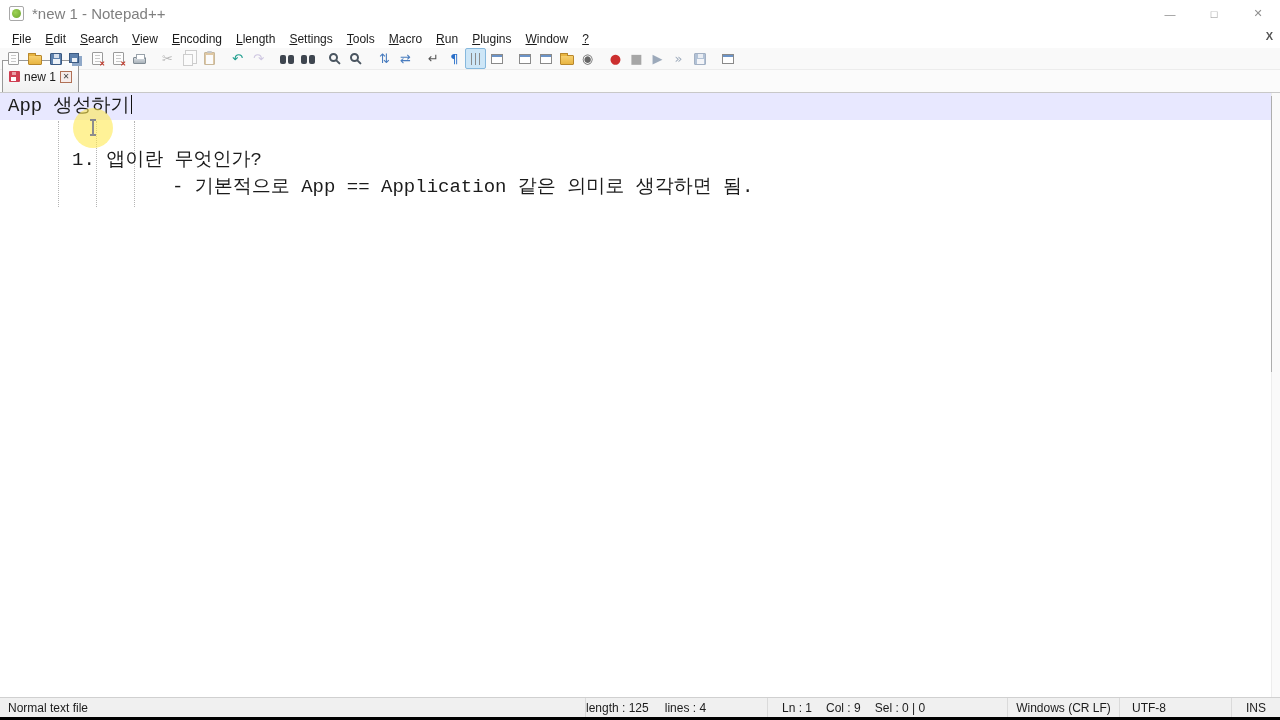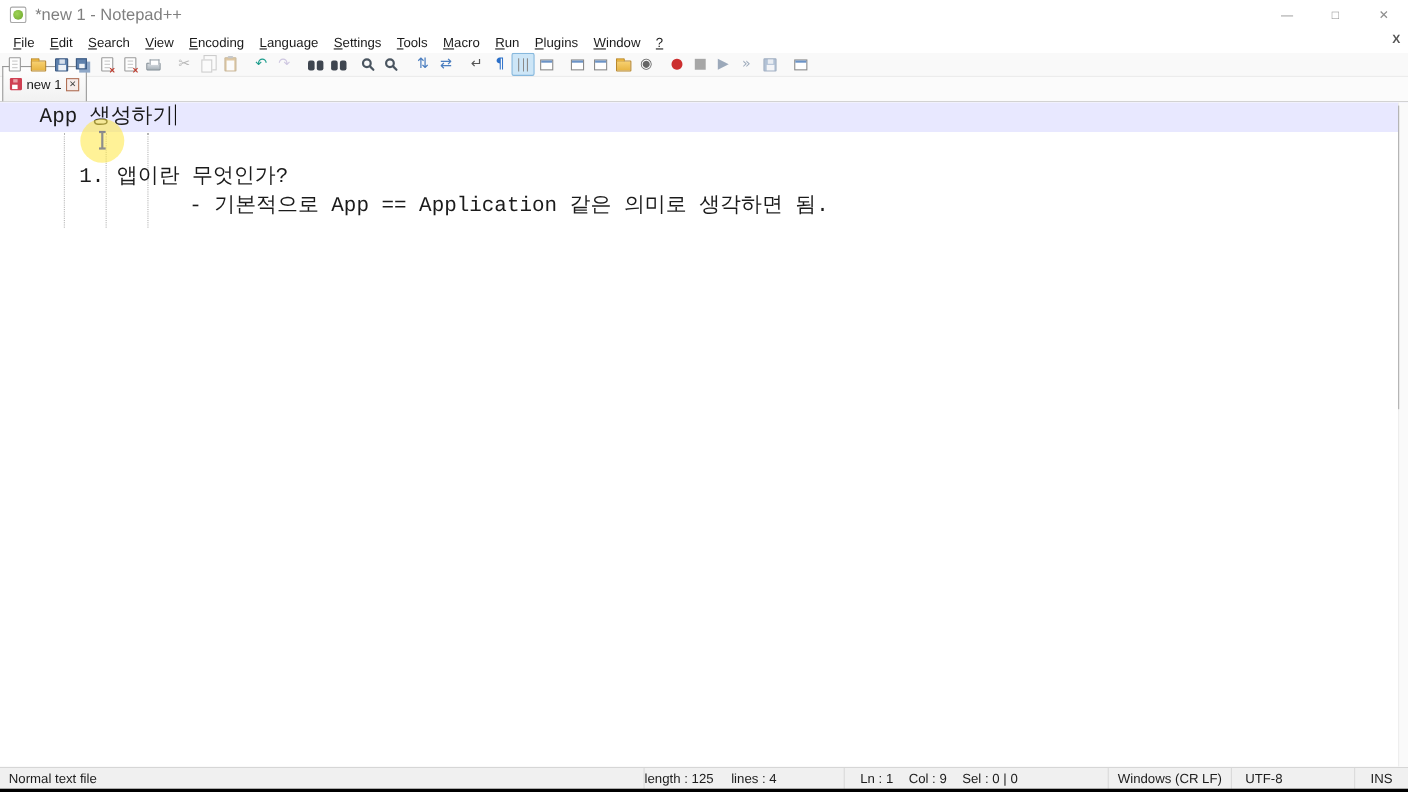--- a/index.html
+++ b/index.html
@@ -61,21 +61,21 @@
   .tabbar { height:23px; background:#fbfbfb; border-bottom:1px solid #c8c8c8; display:flex; align-items:flex-end; padding-left:2px; flex:0 0 auto; }
   .tab { height:32px; display:flex; align-items:center; gap:4px; padding:0 6px; background:linear-gradient(#fefefe,#f1f1f1); border:1px solid #989898; border-bottom:none; font-size:12px; }
   .tab-modified { width:11px; height:11px; background:#cf3f52; border-radius:1px; position:relative; display:inline-block; }
   .tab-modified::before { content:""; position:absolute; top:1px; left:3px; width:4px; height:3px; background:#e9a0a8; }
   .tab-modified::after { content:""; position:absolute; bottom:1px; left:2px; width:5px; height:4px; background:#fff; }
   .tab-label { color:#1b1b1b; }
   .tab-close { width:12px; height:12px; border:1px solid #b07055; background:#f6ecea; color:#444; font-size:8px; line-height:10px; text-align:center; }
 
   
   .editor { flex:1 1 auto; background:#ffffff; position:relative; overflow:hidden; }
-  .ed-line { height:27px; line-height:27px; white-space:pre; font-family:"Liberation Mono","DejaVu Sans Mono","DejaVu Sans",monospace; font-size:19px; color:#1b1b1b; padding-left:36px; position:relative; z-index:1; }
+  .ed-line { height:27px; line-height:27px; white-space:pre; font-family:"Liberation Mono","DejaVu Sans Mono","DejaVu Sans",monospace; font-size:19px; color:#1b1b1b; padding-left:8px; position:relative; z-index:1; }
   .ed-line.current { background:#e8e8ff; }
   .t2 { padding-left:72px; }
   .t4 { padding-left:172px; }
   .caret { display:inline-block; width:1px; height:19px; background:#111; vertical-align:-3px; margin-left:1px; }
   .ig { position:absolute; top:28px; height:86px; width:0; border-left:1px dotted #b5b5b5; z-index:0; }
   .ig1 { left:58px; } .ig2 { left:96px; } .ig3 { left:134px; }
   .hl-circle { position:absolute; left:73px; top:15px; width:40px; height:40px; border-radius:50%; background:#ffe94d; opacity:.58; z-index:2; }
   .ibeam { position:absolute; left:19px; top:12px; width:2px; height:15px; background:#3c3c3c; }
   .ibeam::before, .ibeam::after { content:""; position:absolute; left:-2px; width:6px; height:2px; background:#3c3c3c; }
   .ibeam::before { top:-1px; } .ibeam::after { bottom:-1px; }
@@ -107,21 +107,21 @@
   </div>
 </div>
 
 <div class="menubar">
   <span style="display:flex;">
       <span class="menu-item"><u>F</u><span>ile</span></span>
       <span class="menu-item"><u>E</u><span>dit</span></span>
       <span class="menu-item"><u>S</u><span>earch</span></span>
       <span class="menu-item"><u>V</u><span>iew</span></span>
       <span class="menu-item"><u>E</u><span>ncoding</span></span>
-      <span class="menu-item"><u>L</u><span>anguage</span></span>
+      <span class="menu-item"><u>L</u><span>length</span></span>
       <span class="menu-item"><u>S</u><span>ettings</span></span>
       <span class="menu-item"><u>T</u><span>ools</span></span>
       <span class="menu-item"><u>M</u><span>acro</span></span>
       <span class="menu-item"><u>R</u><span>un</span></span>
       <span class="menu-item"><u>P</u><span>lugins</span></span>
       <span class="menu-item"><u>W</u><span>indow</span></span>
       <span class="menu-item"><u>?</u><span></span></span>
     </span>
   <span class="menubar-x">X</span>
 </div>

